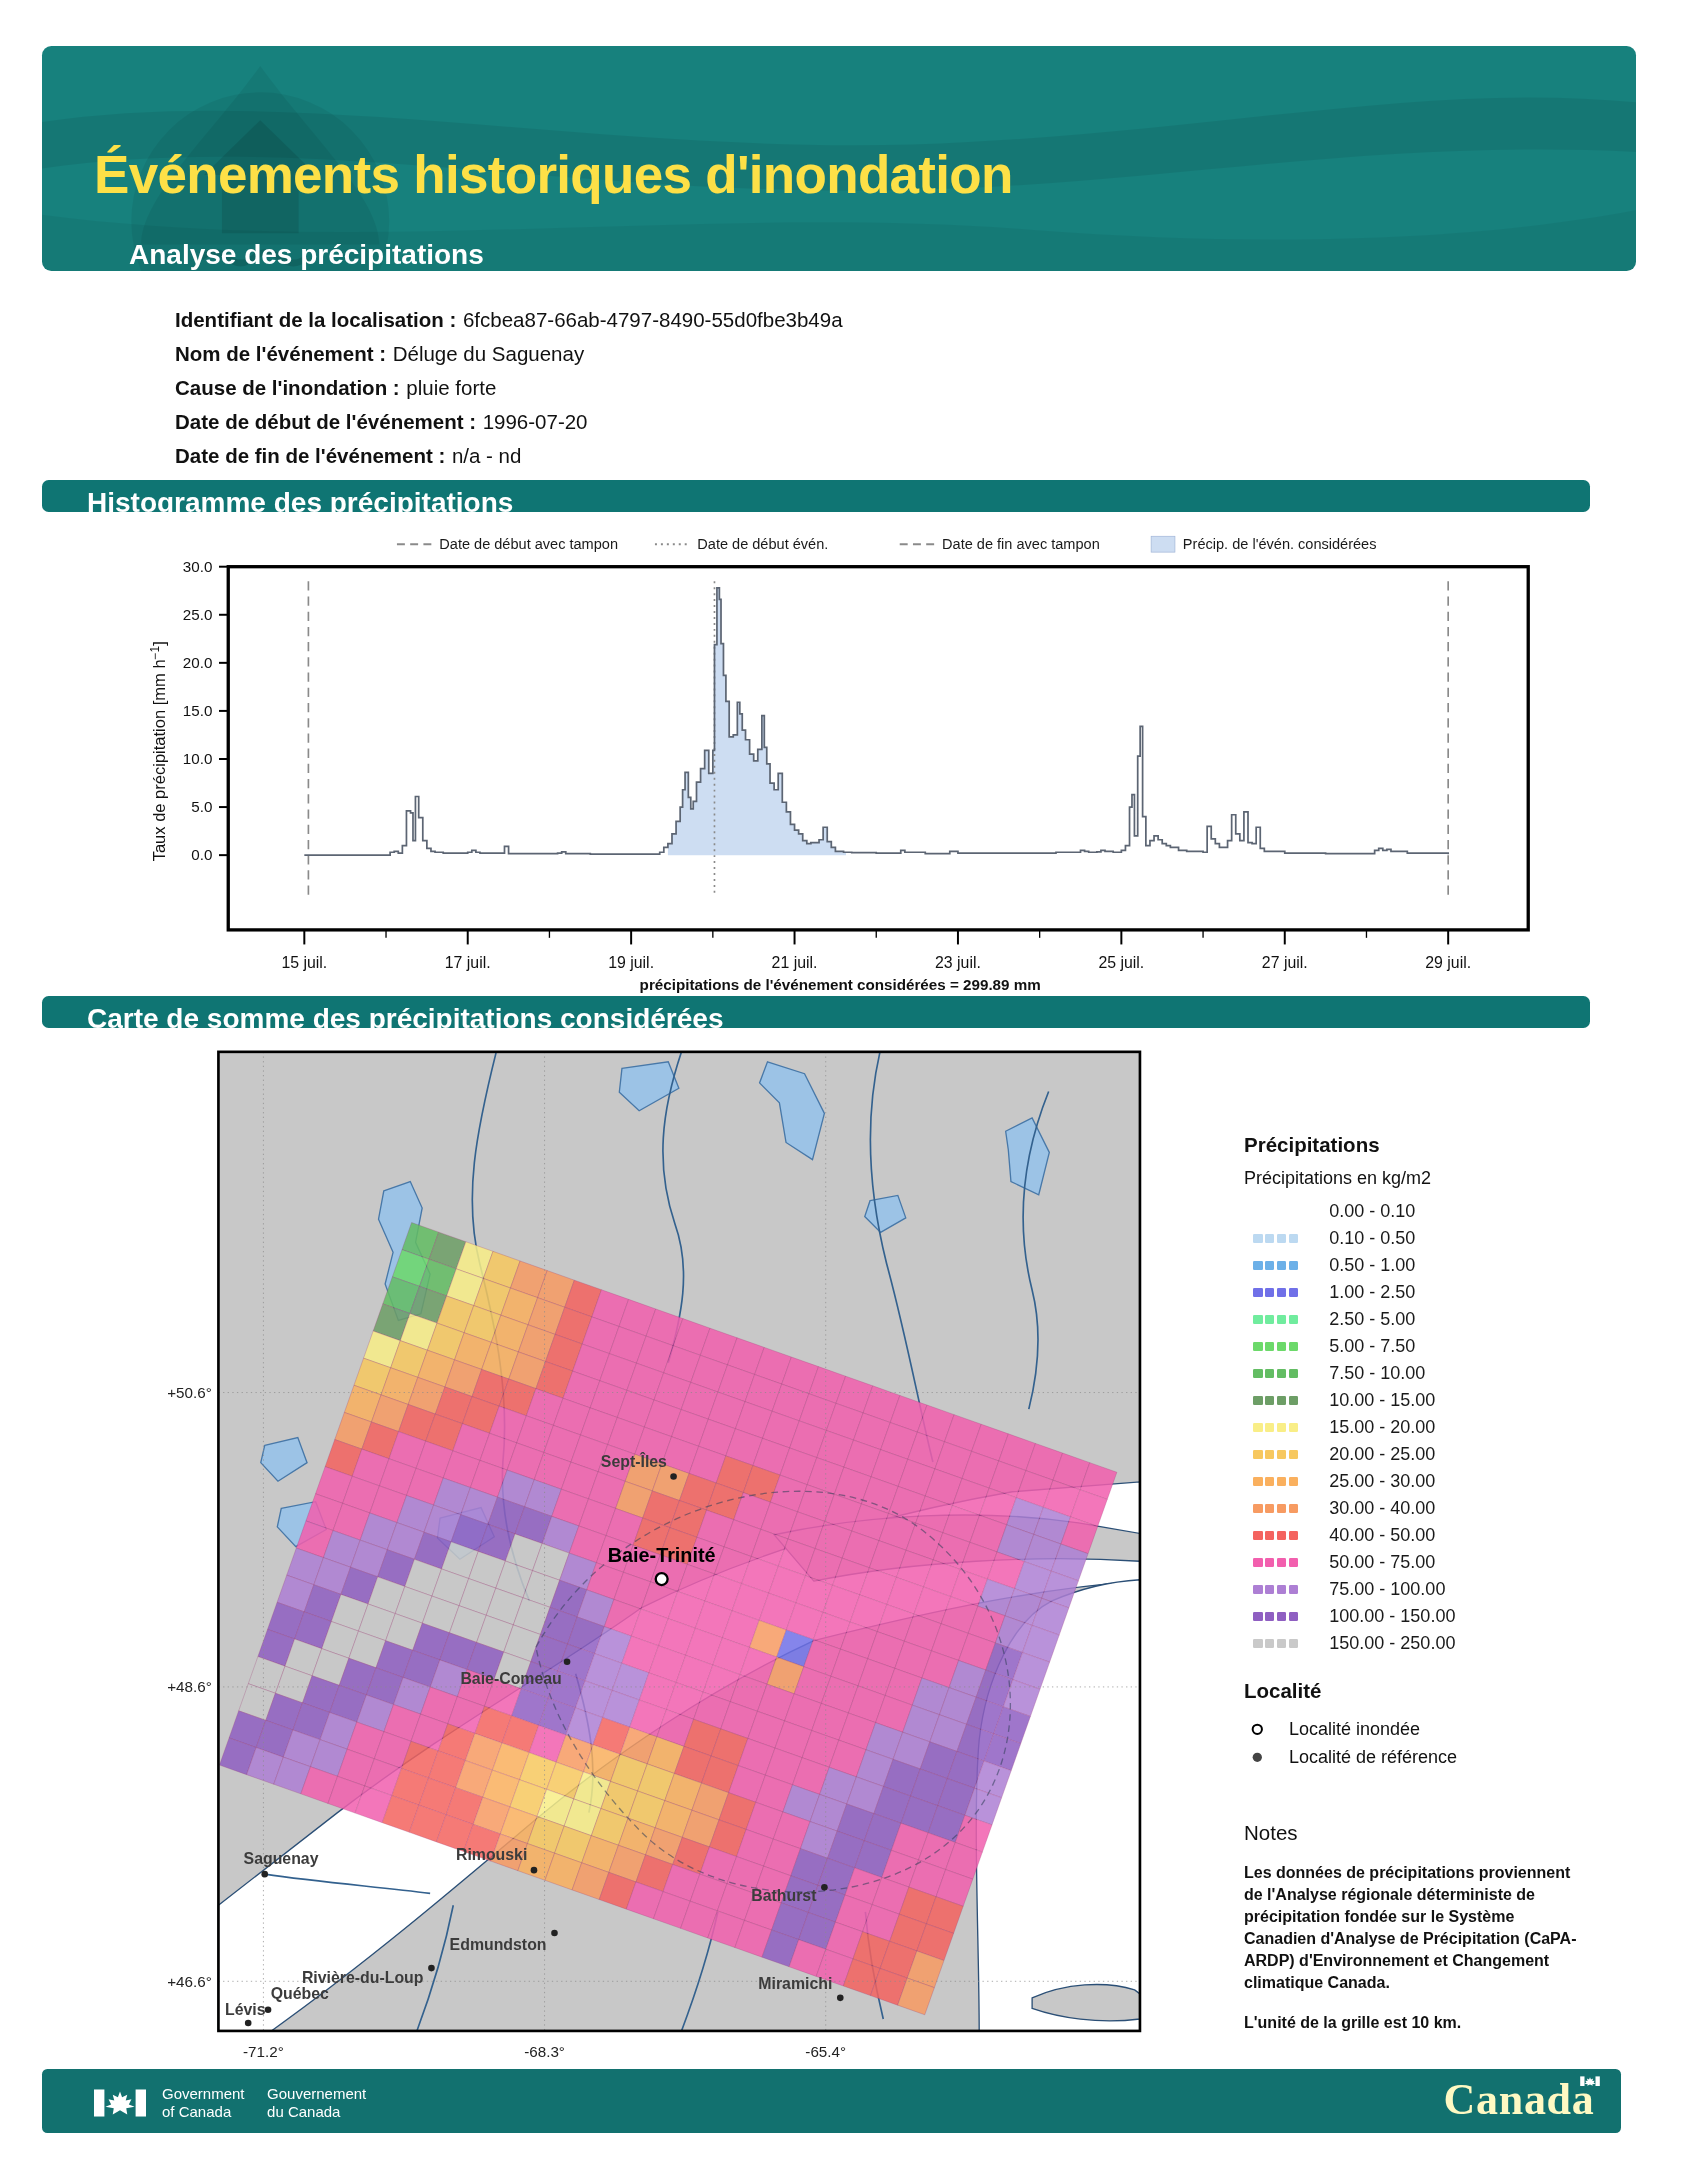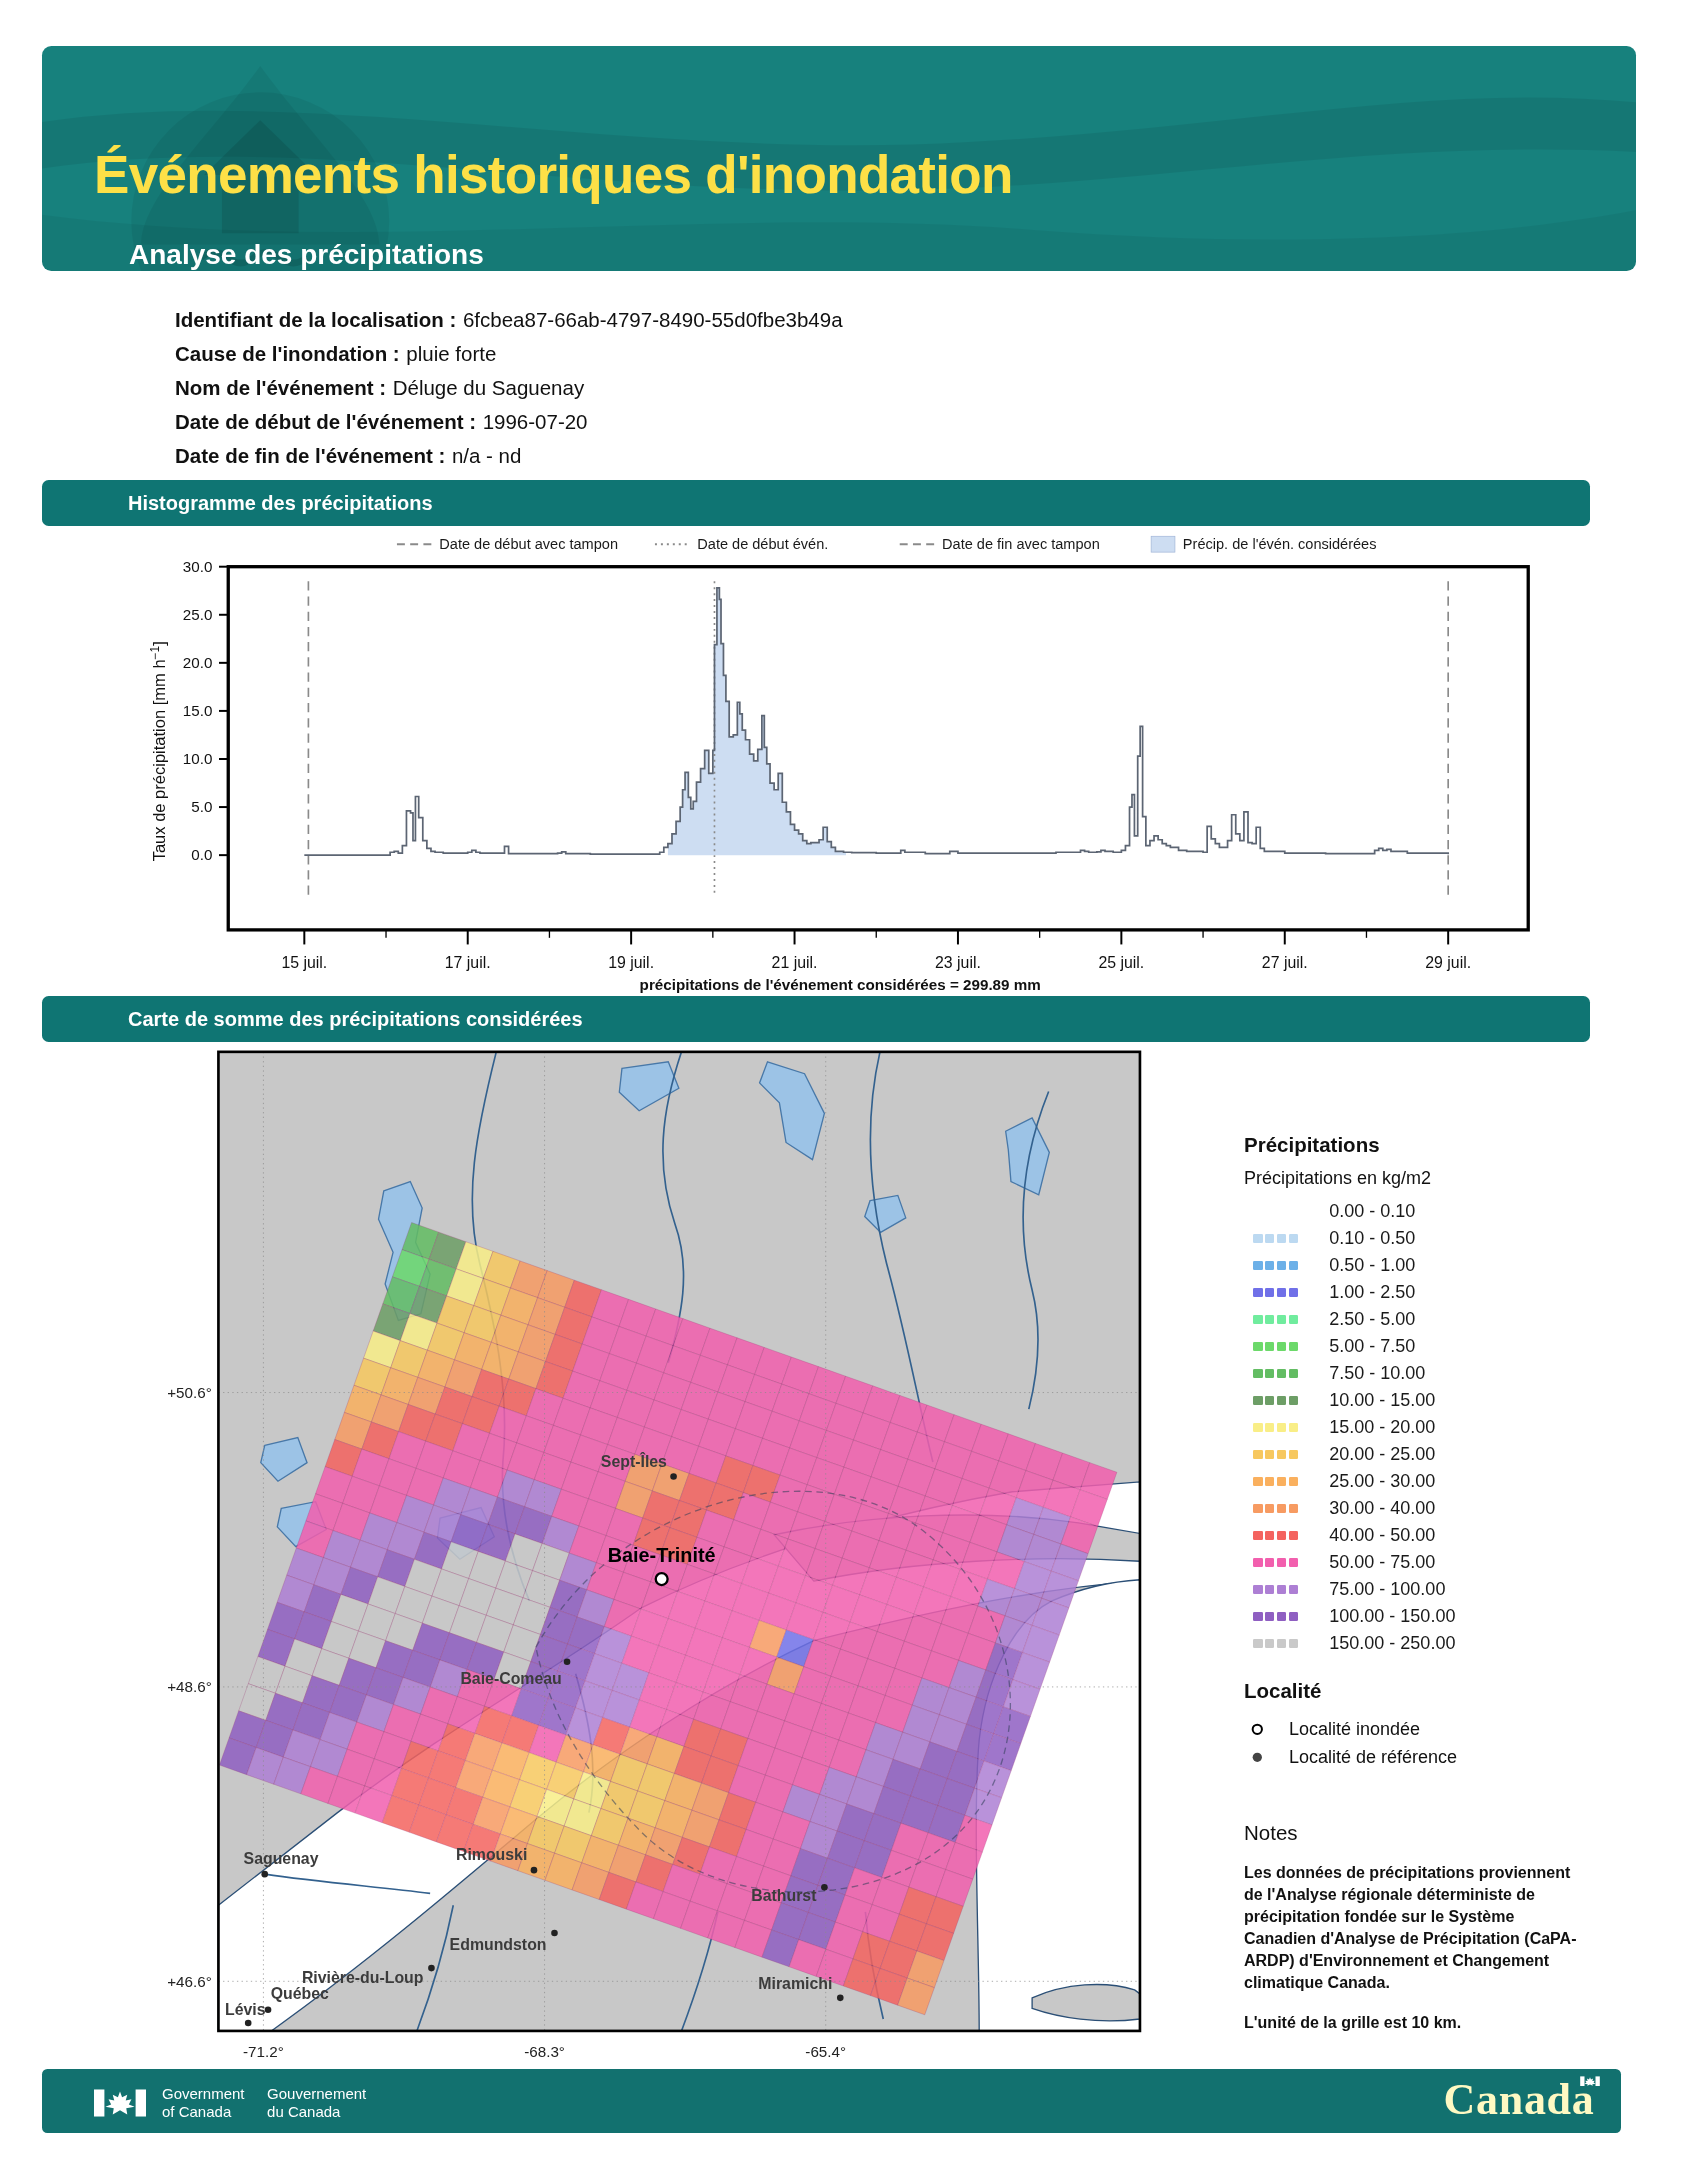--- a/index.html
+++ b/index.html
@@ -9,22 +9,22 @@
   .hdr{position:absolute;left:42px;top:46px;width:1594px;height:225px;background:#17817d;
        border-radius:9.3px;overflow:hidden;}
   .hdr svg{position:absolute;left:0;top:0;}
   .hdr h1{position:absolute;left:52px;top:98px;margin:0;font-size:53px;font-weight:bold;color:#fde047;letter-spacing:-0.7px;}
   .hdr h2{position:absolute;left:87px;top:193px;margin:0;font-size:28px;font-weight:bold;color:#fff;}
   
   .meta{position:absolute;left:175px;top:303px;font-size:20.5px;line-height:34px;}
   .meta .lbl{font-weight:bold;}
   .meta .val{font-weight:normal;margin-left:6.6px;}
   
-  .secbar{position:absolute;left:42px;width:1548px;height:46px;background:#0f7573;border-radius:6.6px;
-          color:#fff;font-size:20px;font-weight:bold;line-height:46px;padding-left:86px;box-sizing:border-box;}
+  .secbar{position:absolute;left:42px;width:1548px;height:32px;background:#0f7573;border-radius:6.6px;
+          color:#fff;font-size:28px;font-weight:bold;line-height:46px;padding-left:45px;box-sizing:border-box;}
   
   .maplegend{position:absolute;left:1244px;top:1133px;width:370px;}
   .maplegend .lt{font-size:20.5px;font-weight:bold;margin:0 0 10.6px 0;}
   .maplegend .ls{font-size:18px;margin:0 0 9.3px 0;}
   .legrow{display:flex;align-items:center;height:27px;}
   .legsw{width:48px;display:flex;gap:2.6px;margin-left:9.3px;}
   .legsw i{width:9.3px;height:9.3px;border-radius:1.3px;display:block;}
   .legrow span{font-size:18px;margin-left:28px;color:#1a1a1a;}
   .loctitle{font-size:20.5px;font-weight:bold;margin:22.5px 0 12px 0;}
   .locrow{display:flex;align-items:center;height:28px;}
@@ -57,22 +57,22 @@
       <polygon points="245,195 330,112 415,195" fill="rgba(0,0,0,0.10)"></polygon>
       <rect x="272" y="195" width="116" height="88" fill="rgba(0,0,0,0.10)"></rect>
       <path d="M240,320 q20,-16 40,0 q20,16 40,0 q20,-16 40,0 q20,16 40,0" stroke="rgba(0,0,0,0.12)" stroke-width="10" fill="none"></path>
     </svg>
     <h1>Événements historiques d'inondation</h1>
     <h2>Analyse des précipitations</h2>
   </div>
 
   <div class="meta" id="meta">
       <div><span class="lbl">Identifiant de la localisation :</span><span class="val">6fcbea87-66ab-4797-8490-55d0fbe3b49a</span></div>
+      <div><span class="lbl">Nom de l'événement :</span><span class="val">Déluge du Saguenay</span></div>
       <div><span class="lbl">Cause de l'inondation :</span><span class="val">pluie forte</span></div>
-      <div><span class="lbl">Nom de l'événement :</span><span class="val">Déluge du Saguenay</span></div>
       <div><span class="lbl">Date de début de l'événement :</span><span class="val">1996-07-20</span></div>
       <div><span class="lbl">Date de fin de l'événement :</span><span class="val">n/a - nd</span></div>
     </div>
 
   <div class="secbar" style="top:480px;">
     <span>Histogramme des précipitations</span>
   </div>
 
   <svg id="chart" style="position:absolute;left:0;top:523px;" width="1687" height="483" viewBox="0 790 2550 730">
       <g>

